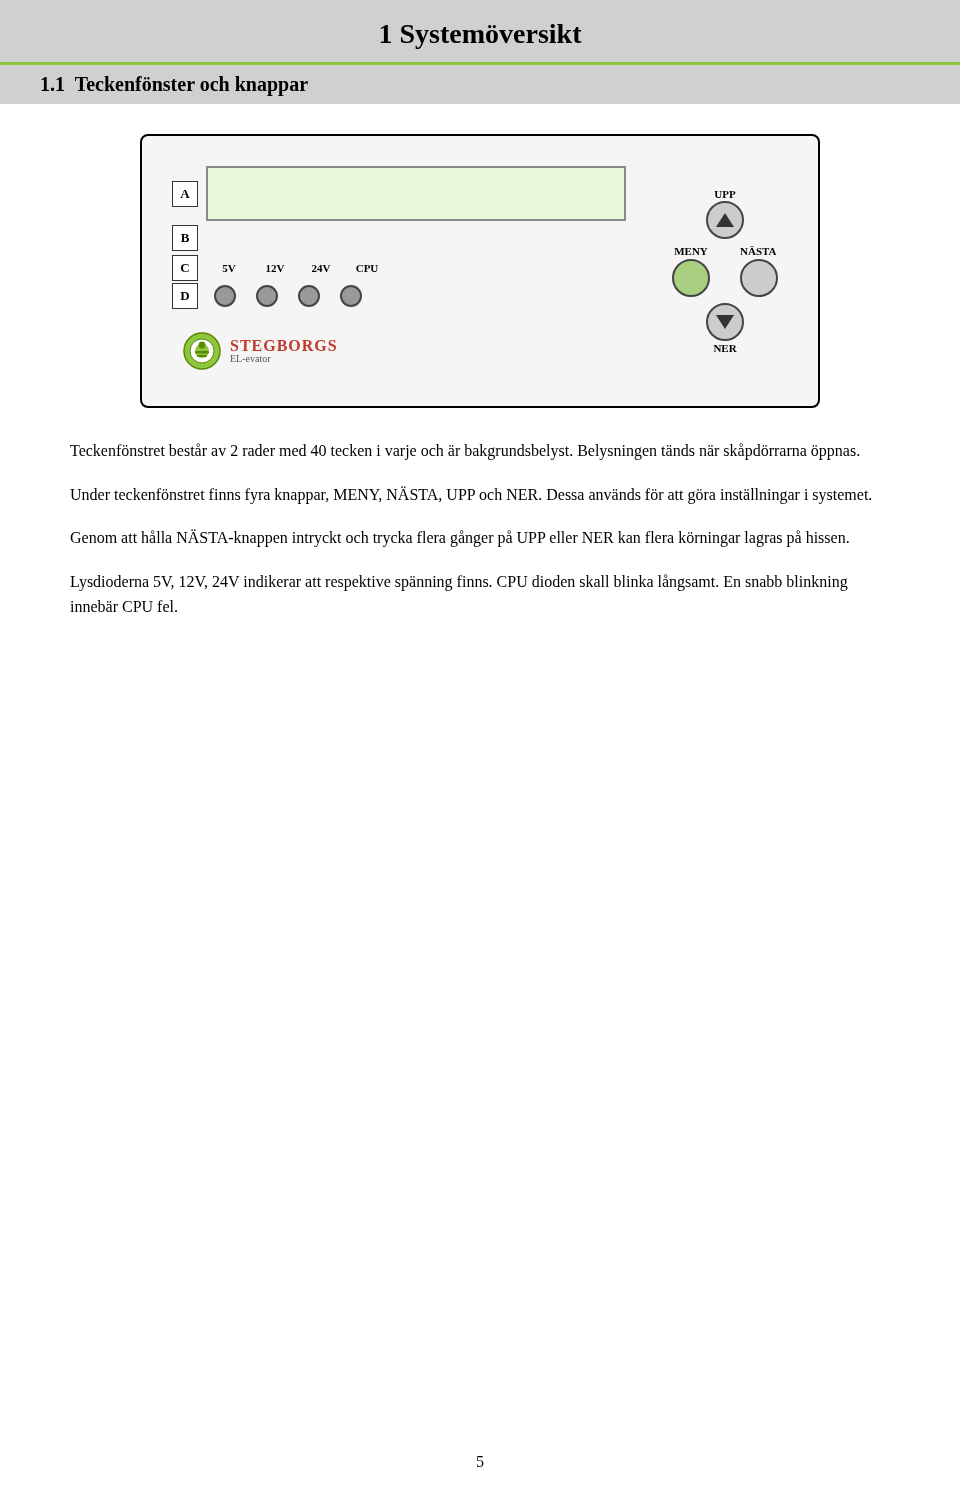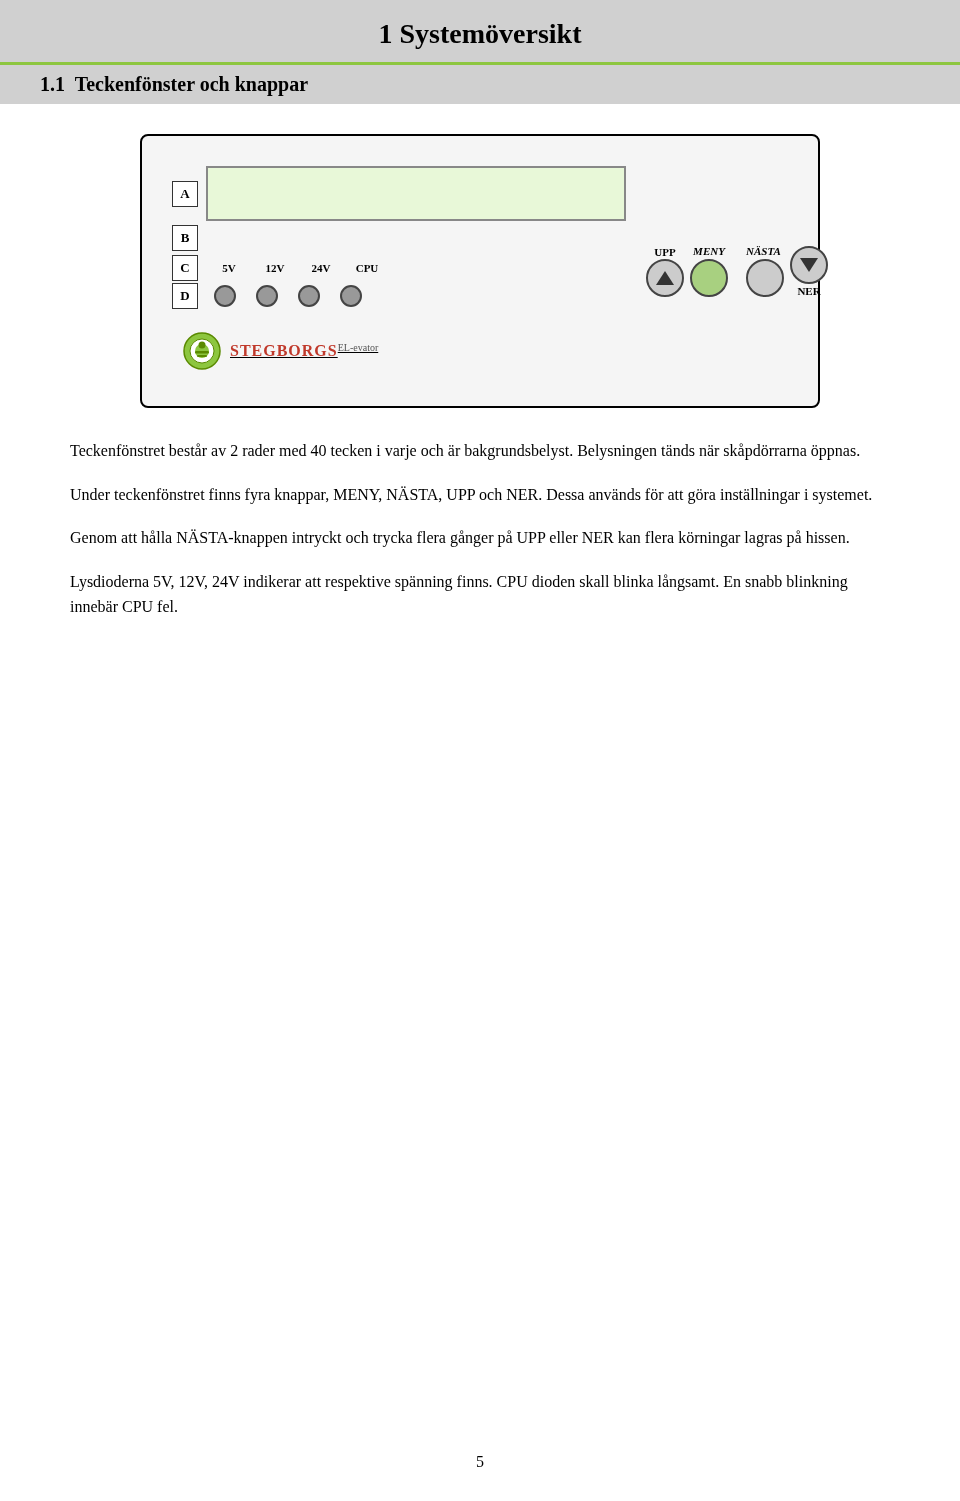--- a/index.html
+++ b/index.html
@@ -78,23 +78,22 @@
     
     .logo-container {
       display: flex;
       align-items: center;
       gap: 8px;
       margin-top: 12px;
     }
 
     .logo-text {
       display: flex;
-      flex-direction: row;
+      flex-direction: column;
       line-height: 1;
-      text-decoration: underline;
     }
 
     .logo-stegborgs {
       font-size: 16px;
       font-weight: bold;
       color: #c0392b;
       letter-spacing: 1px;
     }
 
     .logo-elevator {
@@ -151,37 +150,37 @@
       width: 22px;
       height: 22px;
       border-radius: 50%;
       border: 2px solid #444;
       background: #999;
     }
 
     
     .nav-panel {
       display: flex;
-      flex-direction: row;
+      flex-direction: column;
       align-items: center;
       gap: 6px;
+      margin-left: 7px;
     }
 
     .nav-upp {
       display: flex;
       flex-direction: column;
       align-items: center;
       gap: 1px;
     }
 
     .nav-mid {
       display: flex;
-      gap: 18px;
-      align-items: center;
-      font-style: italic;
+      gap: 30px;
+      align-items: center;
     }
 
     .nav-ner {
       display: flex;
       flex-direction: column;
       align-items: center;
       gap: 1px;
     }
 
     .btn-circle {

